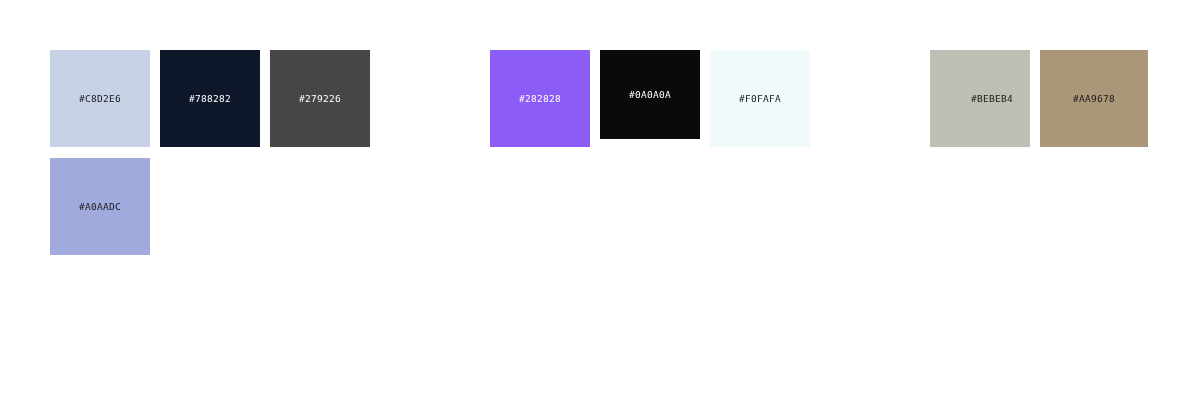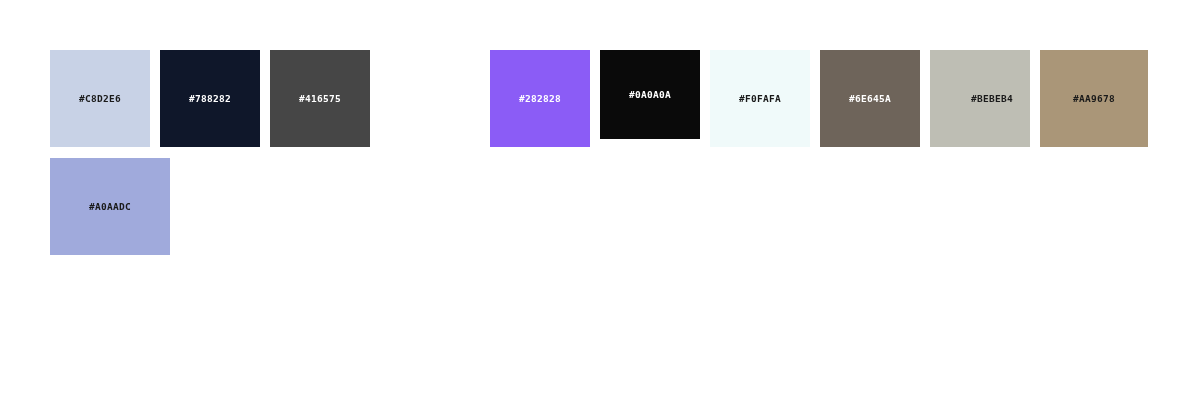--- a/index.html
+++ b/index.html
@@ -23,54 +23,51 @@
     width: 100px;
     height: 97px;
     display: flex;
     align-items: center;
     justify-content: center;
     box-sizing: border-box;
   }
   .swatch-label {
     font-family: "DejaVu Sans Mono", "Liberation Mono", monospace;
     font-size: 9.5px;
-    font-weight: bold;
+    font-weight: normal;
     letter-spacing: 0.3px;
     line-height: 1;
     white-space: nowrap;
     user-select: none;
   }
 </style>
 </head>
 <body style="width: 1190px; height: 410px; background: rgb(255, 255, 255);">
 
 <div id="palette-grid" style="width: 1190px; height: 410px;">
     <div class="swatch" style="left: 50px; top: 50px; width: 100px; height: 97px; background: rgb(200, 210, 230);">
       <span class="swatch-label" style="color: rgb(26, 26, 26);">#C8D2E6</span>
     </div>
     <div class="swatch" style="left: 160px; top: 50px; width: 100px; height: 97px; background: #0f172a;">
       <span class="swatch-label" style="color: rgb(255, 255, 255);">#788282</span>
     </div>
     <div class="swatch" style="left: 270px; top: 50px; width: 100px; height: 97px; background: rgb(70, 70, 70);">
-      <span class="swatch-label" style="color: rgb(255, 255, 255);">#416575</span>
+      <span class="swatch-label" style="color: rgb(255, 255, 255);">#279226</span>
     </div>
     <div class="swatch" style="left: 490px; top: 50px; width: 100px; height: 97px; background: #8b5cf6;">
       <span class="swatch-label" style="color: rgb(255, 255, 255);">#282828</span>
     </div>
     <div class="swatch" style="left: 600px; top: 50px; width: 100px; height: 89px; background: rgb(10, 10, 10);">
       <span class="swatch-label" style="color: rgb(255, 255, 255);">#0A0A0A</span>
     </div>
     <div class="swatch" style="left: 710px; top: 50px; width: 100px; height: 97px; background: rgb(240, 250, 250);">
       <span class="swatch-label" style="color: rgb(26, 26, 26);">#F0FAFA</span>
     </div>
-    <div class="swatch" style="left: 820px; top: 50px; width: 100px; height: 97px; background: rgb(110, 100, 90);">
-      <span class="swatch-label" style="color: rgb(255, 255, 255);">#6E645A</span>
-    </div>
     <div class="swatch" style="left: 930px; top: 50px; width: 100px; height: 97px; background: rgb(190, 190, 180); padding-left: 24px;">
       <span class="swatch-label" style="color: rgb(26, 26, 26);">#BEBEB4</span>
     </div>
     <div class="swatch" style="left: 1040px; top: 50px; width: 108px; height: 97px; background: rgb(170, 150, 120);">
       <span class="swatch-label" style="color: rgb(26, 26, 26);">#AA9678</span>
     </div>
-    <div class="swatch" style="left: 50px; top: 158px; width: 120px; height: 97px; background: rgb(160, 170, 220);">
+    <div class="swatch" style="left: 50px; top: 158px; width: 100px; height: 97px; background: rgb(160, 170, 220);">
       <span class="swatch-label" style="color: rgb(26, 26, 26);">#A0AADC</span>
     </div>
   </div>
 
 </body></html>

